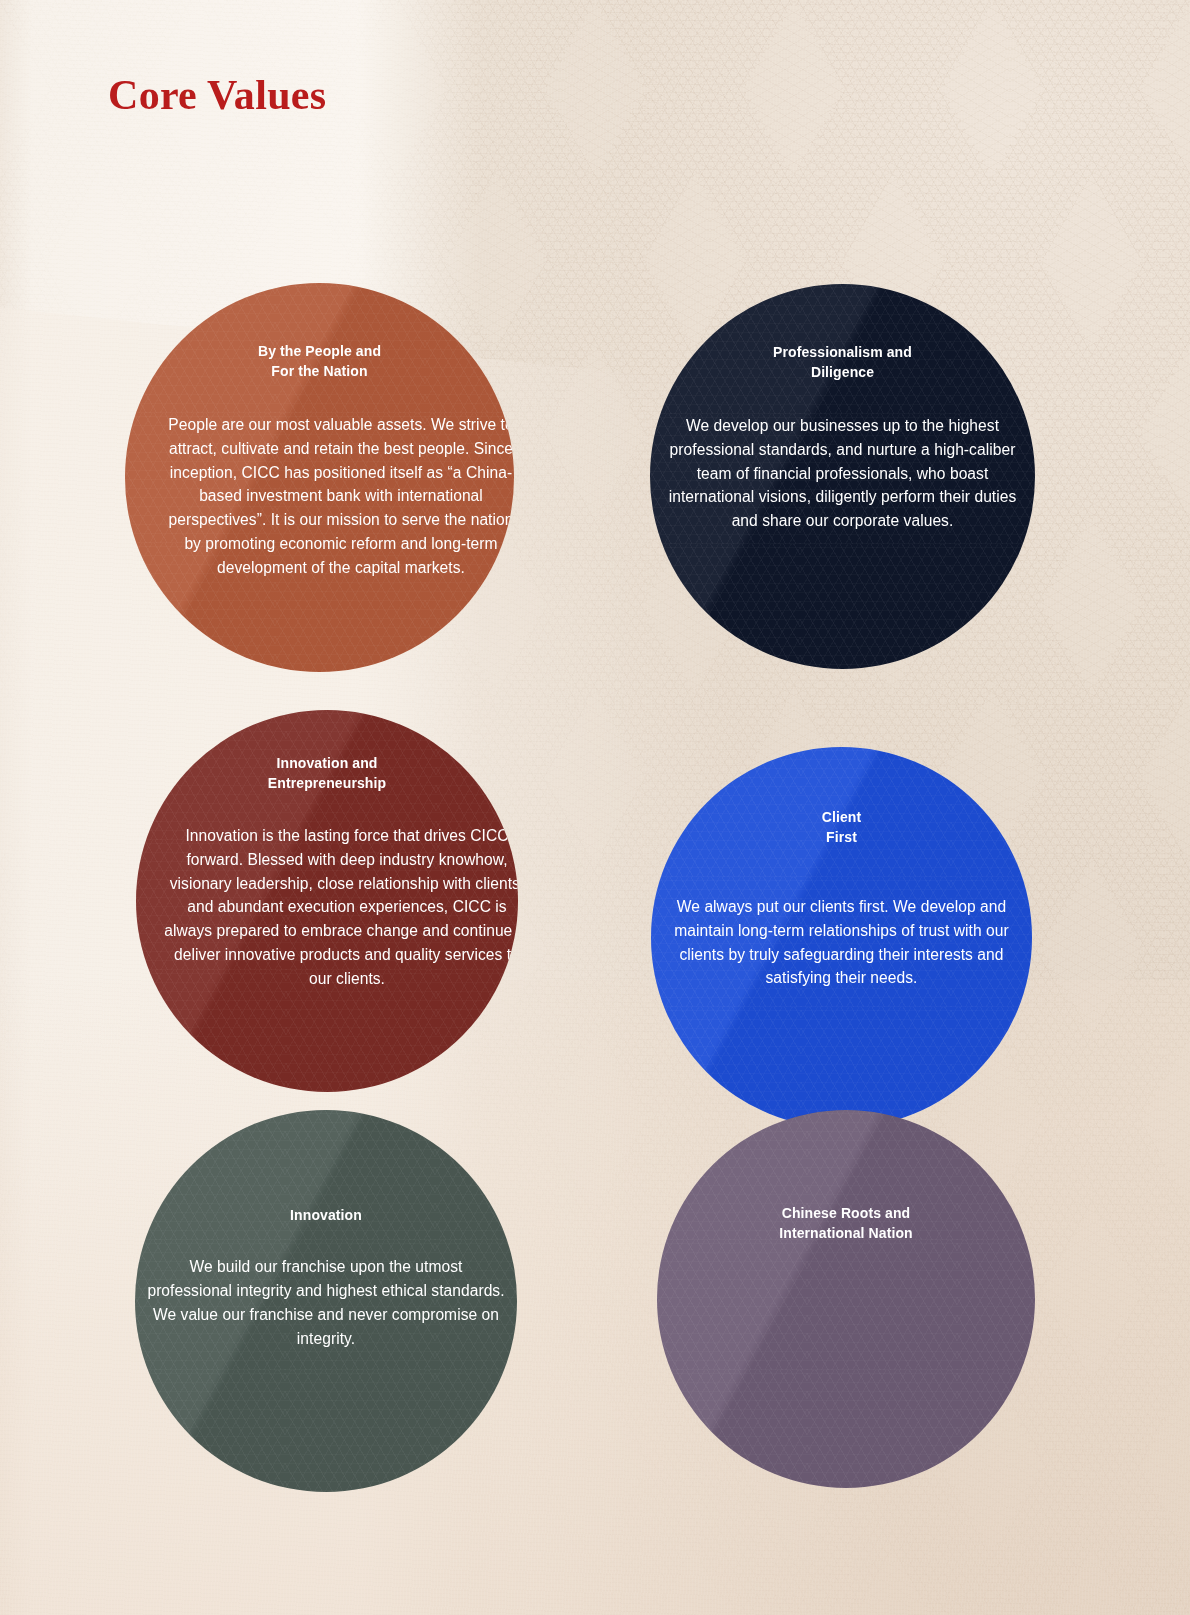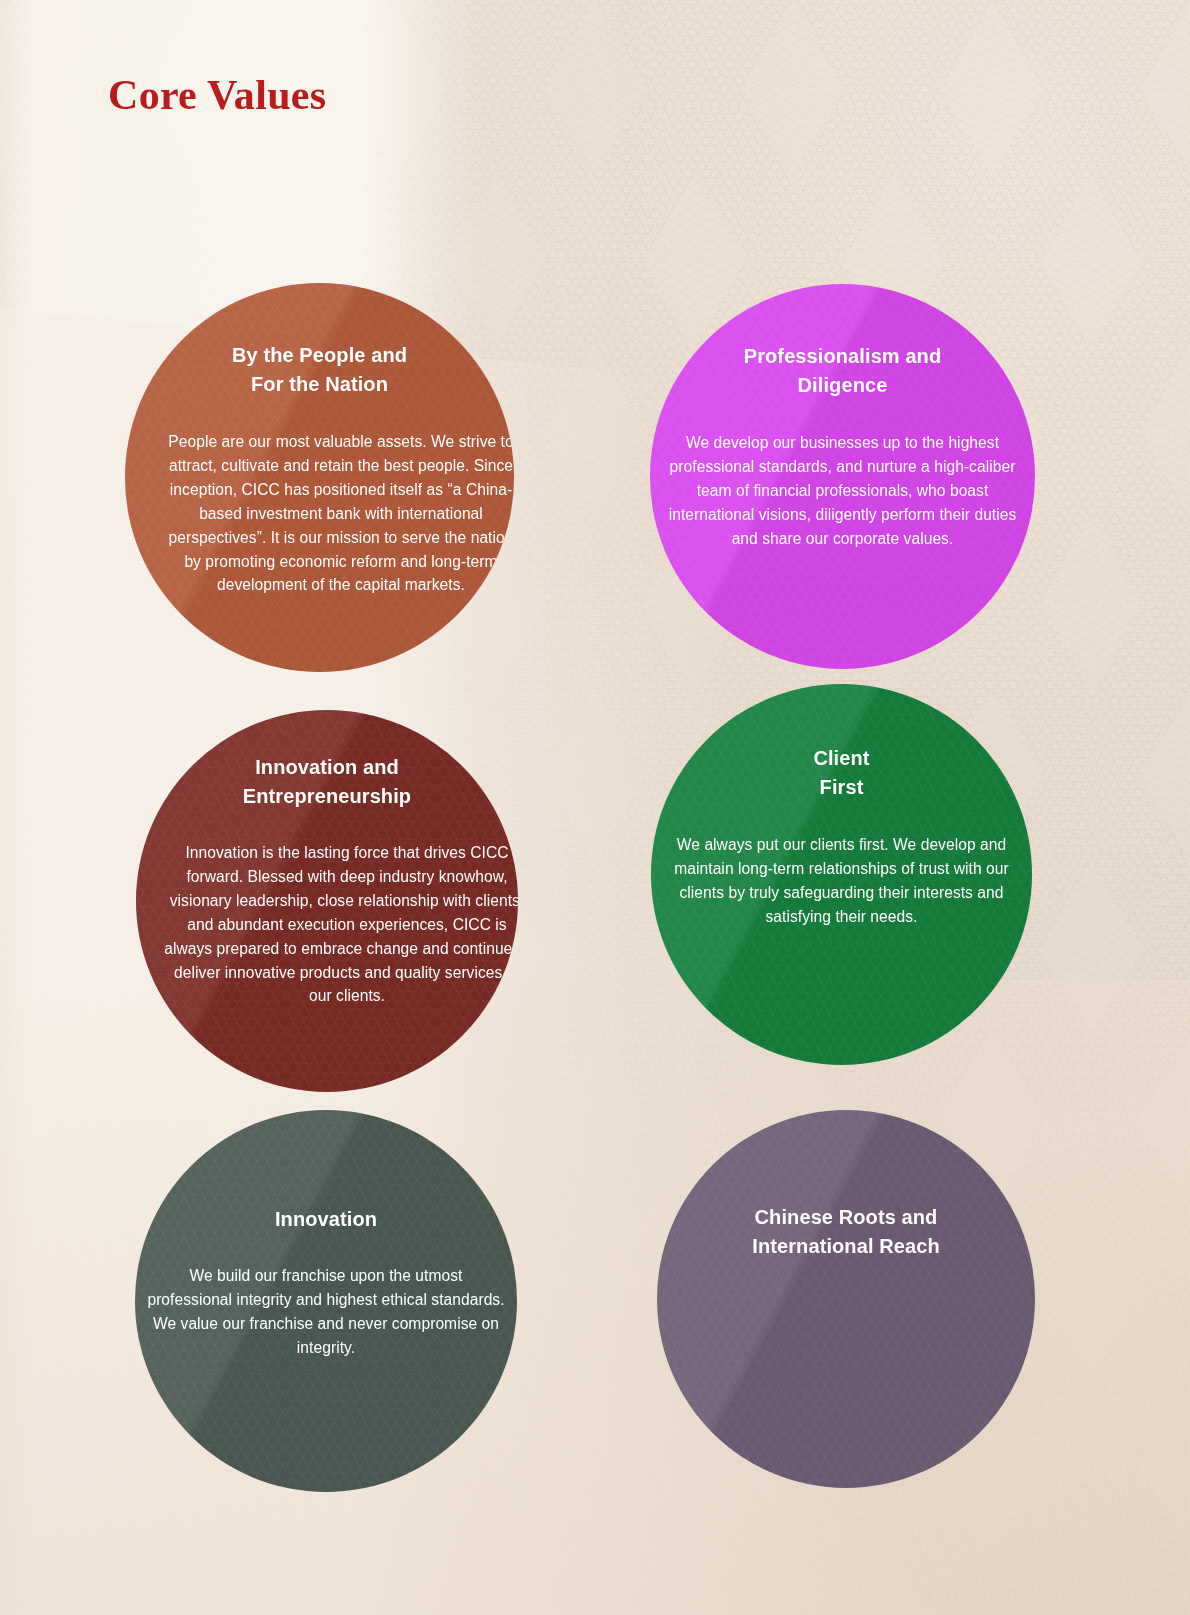--- a/index.html
+++ b/index.html
@@ -189,41 +189,41 @@
         rgba(255,255,255,0.42) 0 1px, rgba(0,0,0,0) 1px 9px),
       repeating-linear-gradient(0deg,
         rgba(255,255,255,0.35) 0 1px, rgba(0,0,0,0) 1px 9px);
     background-size: 150px 130px;
     pointer-events: none;
   }
 
   .circle-title {
     position: relative;
     z-index: 2;
-    font-size: 20px;
+    font-size: 14px;
     font-weight: bold;
     line-height: 1.46;
     letter-spacing: 0.1px;
     white-space: pre-line;
   }
 
   .circle-body {
     position: relative;
     z-index: 2;
     font-size: 15.6px;
     font-weight: normal;
     line-height: 1.53;
     letter-spacing: 0.05px;
   }
 
   
   #c0 { left: 125px;  top: 283px;  width: 389px; height: 389px; background: #b35b3b; }
-  #c1 { left: 650px;  top: 284px;  width: 385px; height: 385px; background: #d946ef; }
+  #c1 { left: 650px;  top: 284px;  width: 385px; height: 385px; background: #0f172a; }
   #c2 { left: 136px;  top: 710px;  width: 382px; height: 382px; background: #7c2c26; }
-  #c3 { left: 651px;  top: 684px;  width: 381px; height: 381px; background: #15803d; }
+  #c3 { left: 651px;  top: 747px;  width: 381px; height: 381px; background: #1d4ed8; gap: 16px; }
   #c4 { left: 135px;  top: 1110px; width: 382px; height: 382px; background: #4c5a54; }
   #c5 { left: 657px;  top: 1110px; width: 378px; height: 378px; background: #6e5d76; }
 
   #c0 .circle-title { margin-top: 58px; }
   #c0 .circle-body  { margin-top: 31px; width: 348px; margin-left: 43px; }
 
   #c1 .circle-title { margin-top: 58px; }
   #c1 .circle-body  { margin-top: 31px; width: 368px; }
 
   #c2 .circle-title { margin-top: 43px; }
@@ -279,17 +279,17 @@
       <div class="circle-body">We always put our clients first. We develop and maintain long-term relationships of trust with our clients by truly safeguarding their interests and satisfying their needs.</div>
     </div>
 
     <div class="value-circle" id="c4">
       <div class="circle-title">Innovation</div>
       <div class="circle-body">We build our franchise upon the utmost professional integrity and highest ethical standards. We value our franchise and never compromise on integrity.</div>
     </div>
 
     <div class="value-circle" id="c5">
       <div class="circle-title">Chinese Roots and
-International Reach</div>
+International Nation</div>
     </div>
 
   </div>
 </div>
 
 </body></html>

